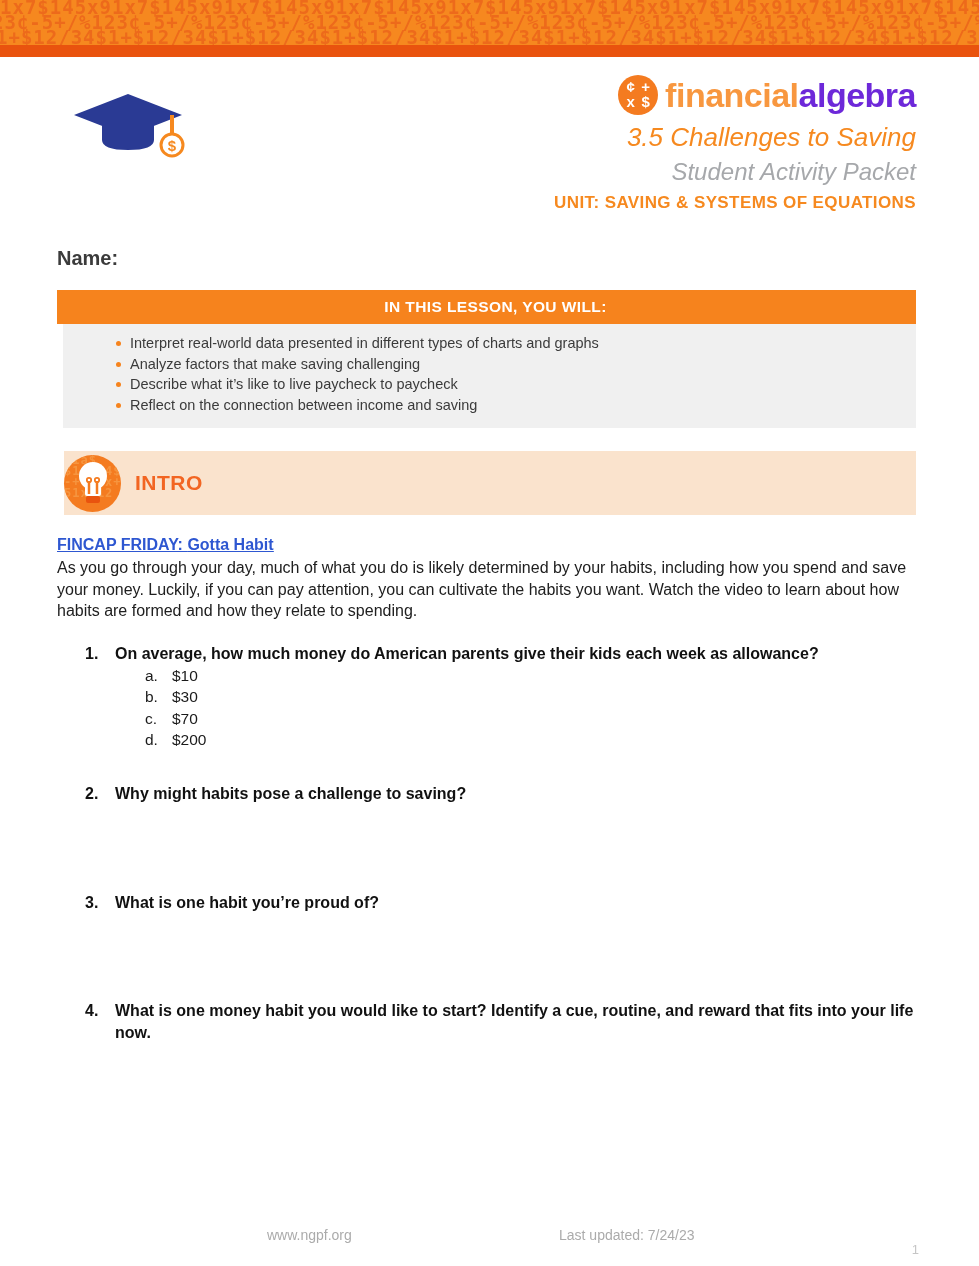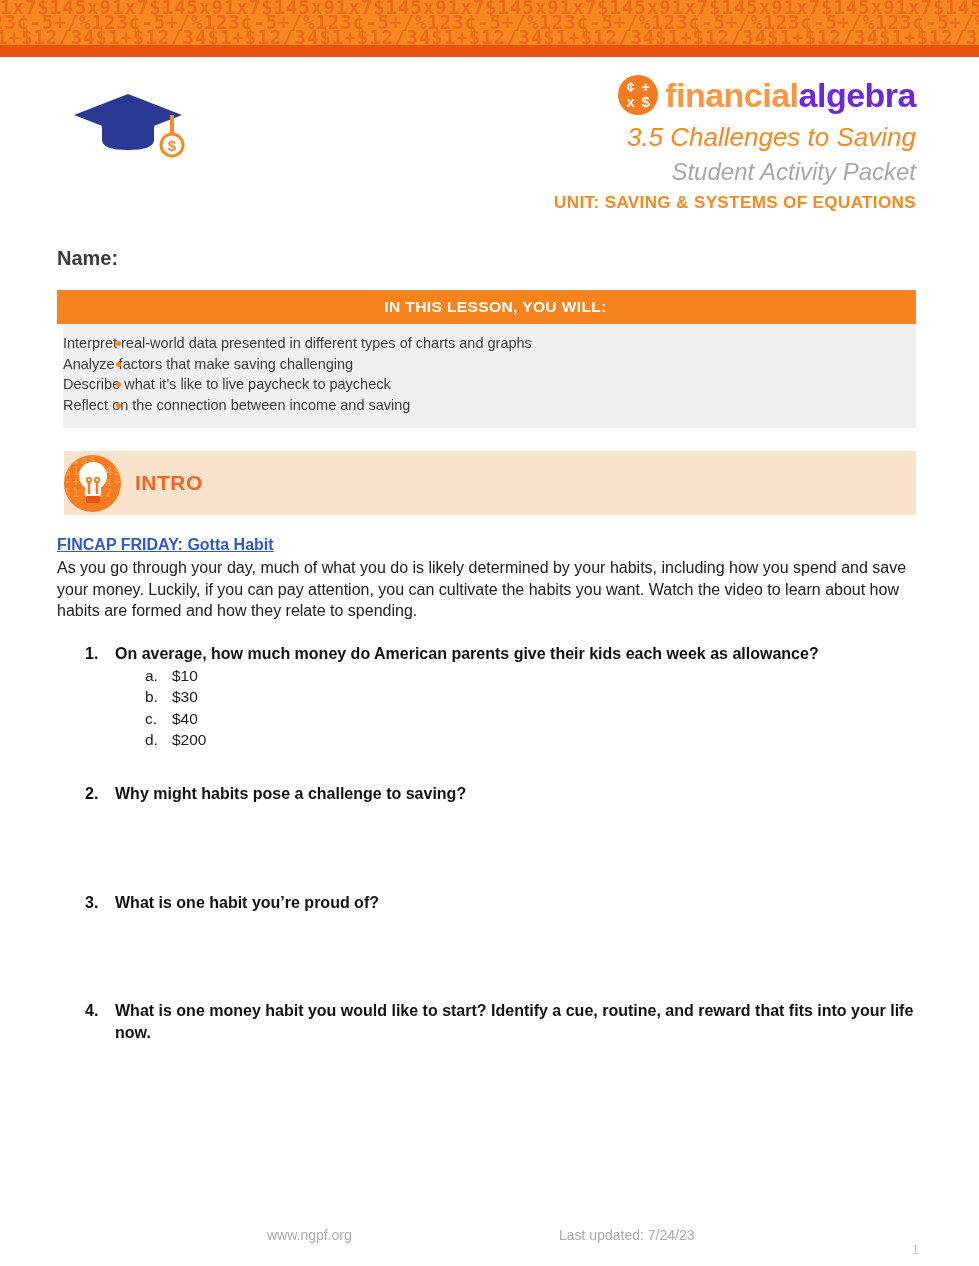--- a/index.html
+++ b/index.html
@@ -133,20 +133,21 @@
     padding-left: 18px;
   }
   .objectives-box {
     margin: 0 63px;
     background: #f0f0f0;
     padding: 9px 20px 13px 0;
   }
   .objectives-box ul { list-style: none; }
   .objectives-box li {
     position: relative;
+    padding-left: 67px;
     font-size: 14.5px;
     color: #3b3b3b;
     line-height: 20.5px;
   }
   .objectives-box li::before {
     content: "";
     position: absolute;
     left: 53px;
     top: 8px;
     width: 5px; height: 5px;
@@ -349,21 +350,21 @@
       <div class="option">
         <span class="opt-letter">a.</span>
         <span class="opt-value">$10</span>
       </div>
       <div class="option">
         <span class="opt-letter">b.</span>
         <span class="opt-value">$30</span>
       </div>
       <div class="option">
         <span class="opt-letter">c.</span>
-        <span class="opt-value">$40</span>
+        <span class="opt-value">$70</span>
       </div>
       <div class="option">
         <span class="opt-letter">d.</span>
         <span class="opt-value">$200</span>
       </div>
     </div>
 
     <div class="question q2">
       <span class="q-num">2.</span>
       <span class="q-text">Why might habits pose a challenge to saving?</span>

